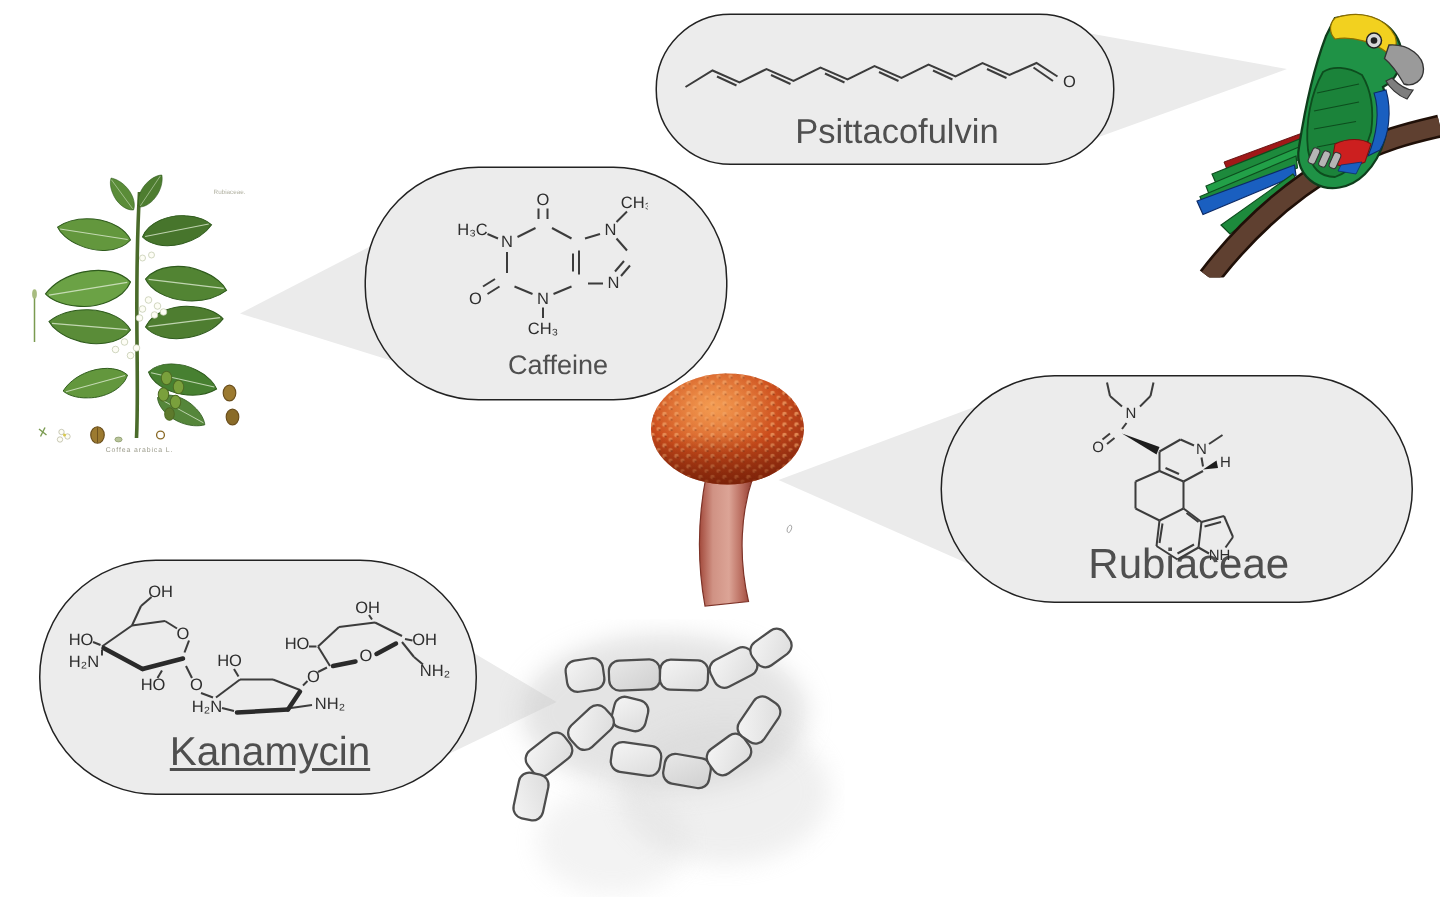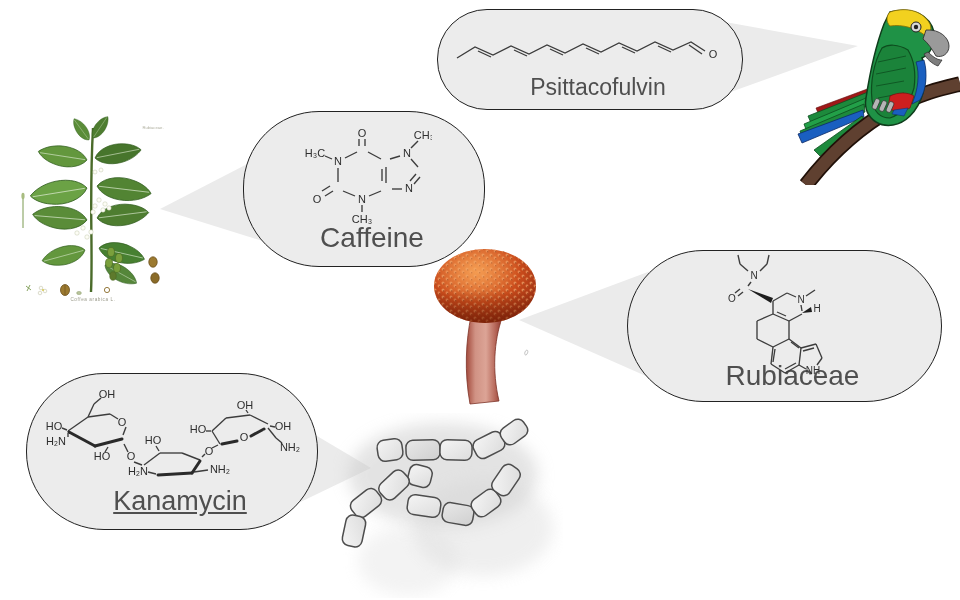--- a/index.html
+++ b/index.html
@@ -25,21 +25,21 @@
     <polygon points="858,46 714,20 714,98" fill="#ebebeb"></polygon>
     <polygon points="519,320 664,266 664,384" fill="#ebebeb"></polygon>
     <polygon points="371,468 290,420 288,508" fill="#ebebeb"></polygon>
   </svg>
 
   <div class="bubble" style="left:437px;top:9px;width:306px;height:101px;border-radius:50px;">
     <div class="bubble-label" style="bottom:8px;font-size:23px;">Psittacofulvin</div>
   </div>
 
   <div class="bubble" style="left:243px;top:111px;width:242px;height:156px;border-radius:76px;">
-    <div class="bubble-label" style="bottom:12px;font-size:28px;">Caffeine</div>
+    <div class="bubble-label" style="bottom:12px;font-size:18px;">Caffeine</div>
   </div>
 
   <div class="bubble" style="left:627px;top:250px;width:315px;height:152px;border-radius:76px;">
     <div class="bubble-label" style="bottom:9px;font-size:28px;">Rubiaceae</div>
   </div>
 
   <div class="bubble" style="left:26px;top:373px;width:292px;height:157px;border-radius:78px;">
     <div class="bubble-label" style="bottom:12px;font-size:27px;text-decoration:underline;">Kanamycin</div>
   </div>
 

